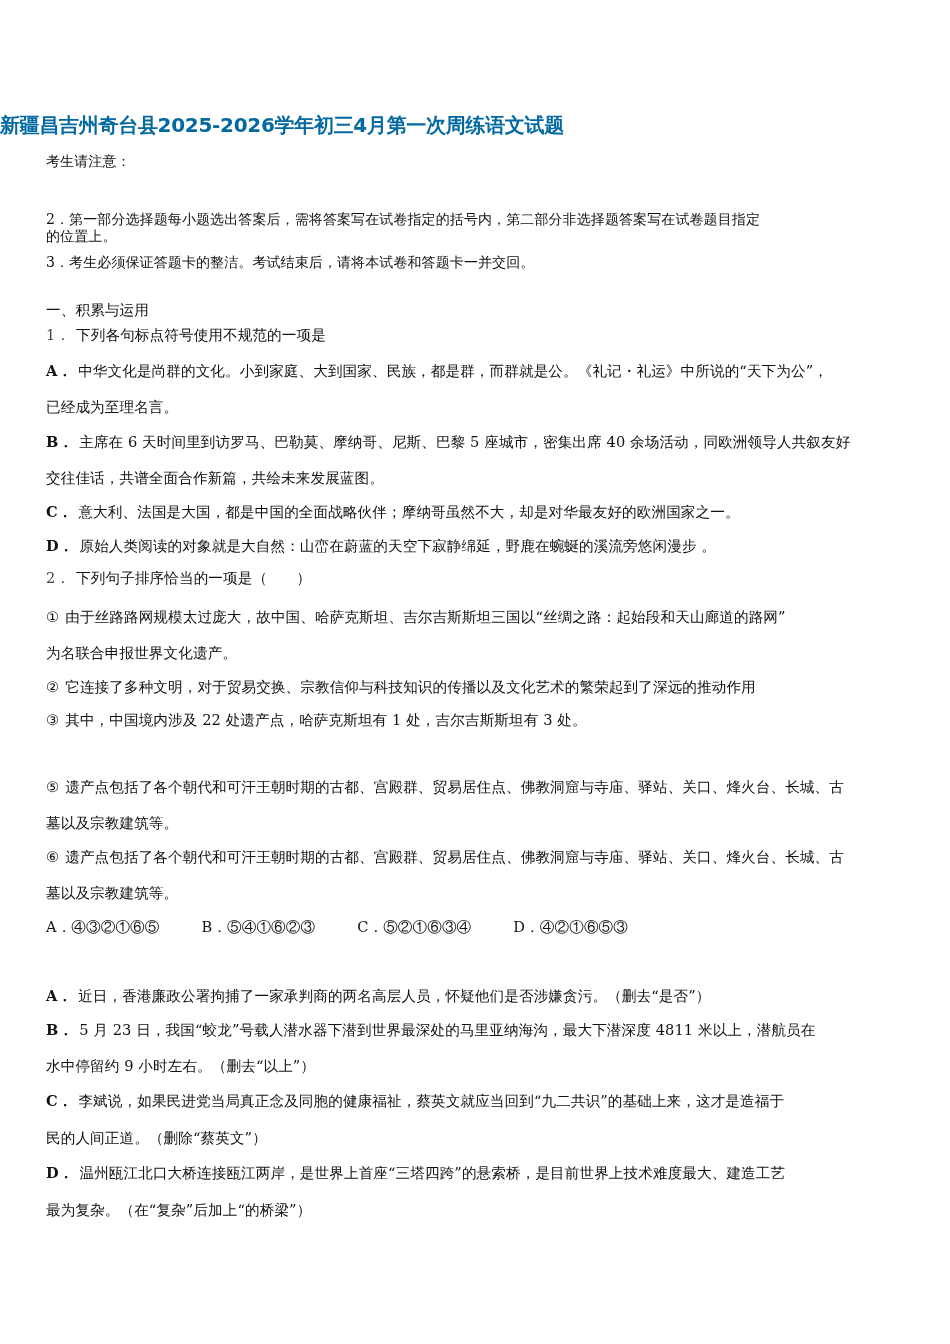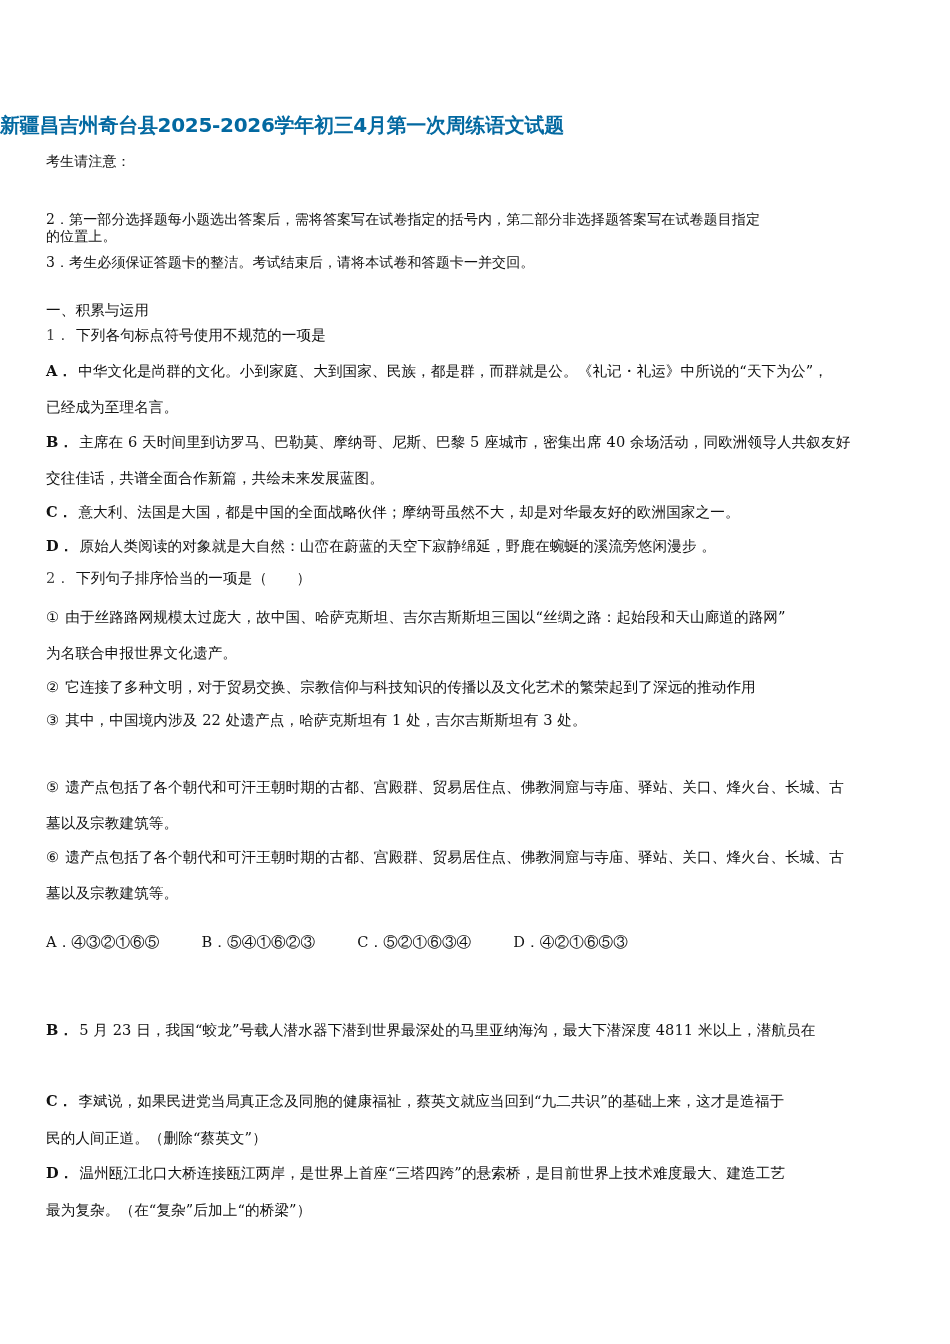--- a/index.html
+++ b/index.html
@@ -39,21 +39,21 @@
       width: 870px;
       font-size: 14.6px;
       line-height: 20px;
       white-space: nowrap;
       letter-spacing: 0.1px;
     }
     .notice { font-size: 14px; }
     .opt-letter { font-weight: bold; margin-right: 6px; }
     .qnum { color: #444; margin-right: 6px; }
     .underline { text-underline-offset: 3px; }
-    .choices span.choice { display: inline-block; margin-right: 42px; margin-top: 15px; }
+    .choices span.choice { display: inline-block; margin-right: 42px; }
   </style>
 </head>
 <body>
 
 <div class="page">
 
   <div class="title">新疆昌吉州奇台县2025-2026学年初三4月第一次周练语文试题</div>
 
   <div class="line notice" style="top:151px">考生请注意：</div>
   <div class="line notice" style="top:209px">2．第一部分选择题每小题选出答案后，需将答案写在试卷指定的括号内，第二部分非选择题答案写在试卷题目指定</div>
@@ -98,23 +98,27 @@
   </div>
   <div class="line" style="top:813px">墓以及宗教建筑等。</div>
   <div class="line" style="top:847px">
     <span class="qnum" style="color:#111">⑥</span><span>遗产点包括了各个朝代和可汗王朝时期的古都、宫殿群、贸易居住点、佛教洞窟与寺庙、驿站、关口、烽火台、长城、古</span>
   </div>
   <div class="line" style="top:883px">墓以及宗教建筑等。</div>
   <div class="line choices" style="top:917px">
     <span class="choice">A．④③②①⑥⑤</span><span class="choice">B．⑤④①⑥②③</span><span class="choice">C．⑤②①⑥③④</span><span class="choice">D．④②①⑥⑤③</span>
   </div>
 
+  <div class="line" style="top:986px">
+    <span class="opt-letter">A．</span><span>近日，香港廉政公署拘捕了一家承判商的两名高层人员，怀疑他们是否涉嫌贪污。（删去“是否”）</span>
+  </div>
   <div class="line" style="top:1020px">
     <span class="opt-letter">B．</span><span>5 月 23 日，我国“蛟龙”号载人潜水器下潜到世界最深处的马里亚纳海沟，最大下潜深度 4811 米以上，潜航员在</span>
   </div>
+  <div class="line" style="top:1056px">水中停留约 9 小时左右。（删去“以上”）</div>
   <div class="line" style="top:1091px">
     <span class="opt-letter">C．</span><span>李斌说，如果民进党当局真正念及同胞的健康福祉，蔡英文就应当回到“九二共识”的基础上来，这才是造福于</span>
   </div>
   <div class="line" style="top:1128px">民的人间正道。（删除“蔡英文”）</div>
   <div class="line" style="top:1163px">
     <span class="opt-letter">D．</span><span>温州瓯江北口大桥连接瓯江两岸，是世界上首座“三塔四跨”的悬索桥，是目前世界上技术难度最大、建造工艺</span>
   </div>
   <div class="line" style="top:1200px">最为复杂。（在“复杂”后加上“的桥梁”）</div>
 
 </div>

